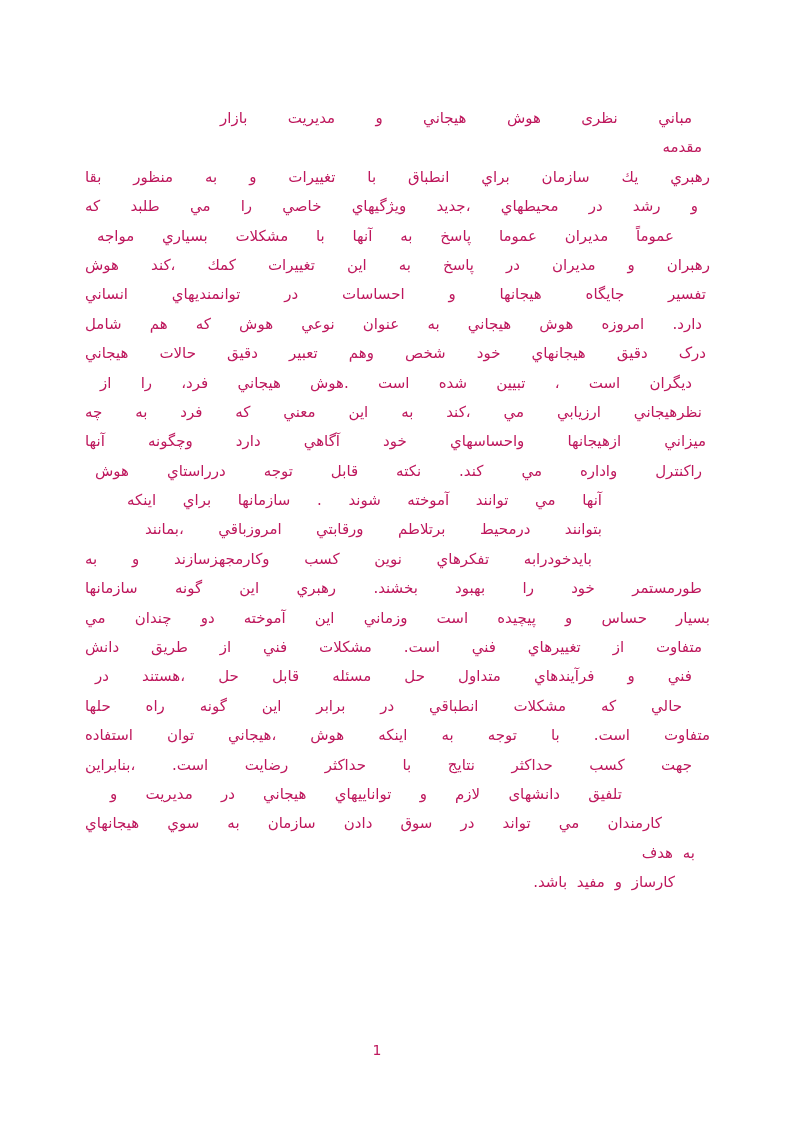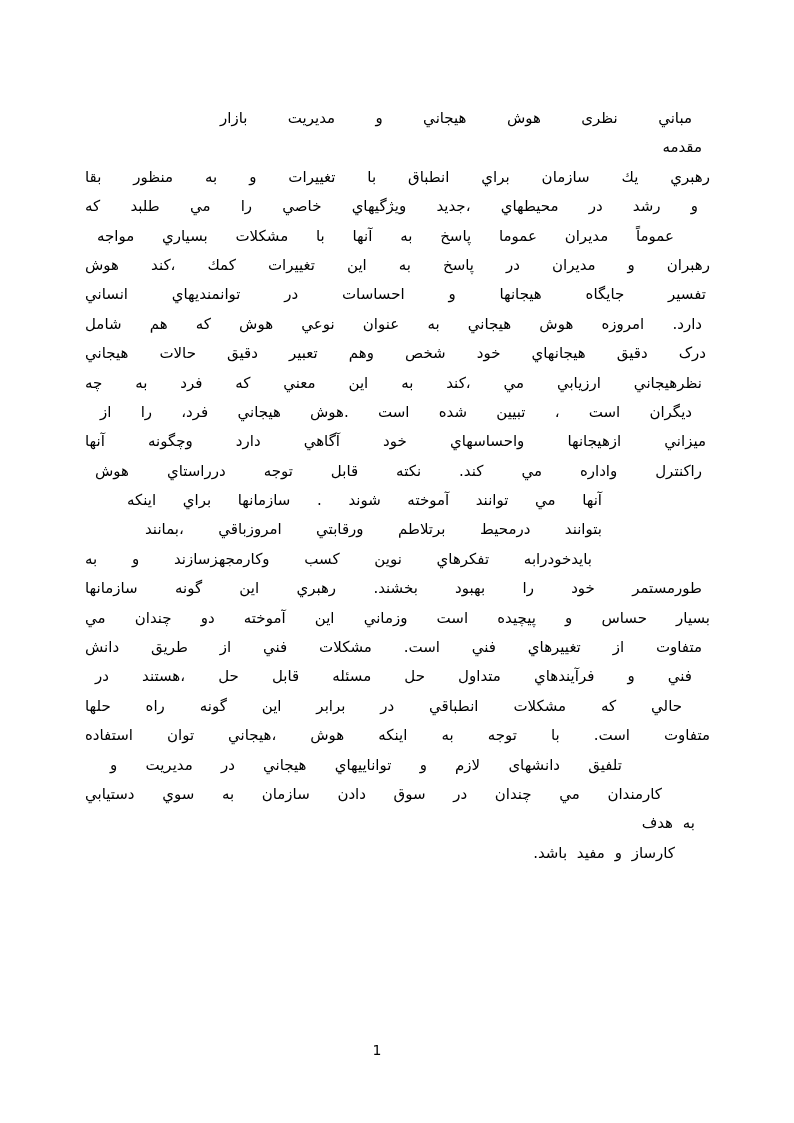--- a/index.html
+++ b/index.html
@@ -5,21 +5,21 @@
   html, body {
     margin: 0;
     padding: 0;
     background: #ffffff;
   }
   .page {
     position: relative;
     width: 794px;
     height: 1123px;
     background: #ffffff;
-    color: #000000;
+    color: #be185d;
     font-family: "DejaVu Sans", sans-serif;
     overflow: hidden;
   }
   .text-block {
     position: absolute;
     top: 104px;
     left: 85px;
     width: 625px;
     direction: rtl;
     unicode-bidi: embed;
@@ -58,32 +58,33 @@
   <div class="text-block">
     <div class="line j" style="padding:0 18px 0 135px">مباني نظری هوش هيجاني و مديريت بازار</div>
     <div class="line" style="padding:0 8px 0 0">مقدمه</div>
     <div class="line j" style="padding:0 0 0 0">رهبري يك سازمان براي انطباق با تغييرات و به منظور بقا</div>
     <div class="line j" style="padding:0 12px 0 0">و رشد در محيطهاي ،جديد ويژگيهاي خاصي را مي طلبد كه</div>
     <div class="line j" style="padding:0 36px 0 12px">عموماً مديران عموما پاسخ به آنها با مشكلات بسياري مواجه</div>
     <div class="line j" style="padding:0 0 0 0">رهبران و مديران در پاسخ به اين تغييرات كمك ،كند هوش</div>
     <div class="line j" style="padding:0 4px 0 0">تفسير جايگاه هيجانها و احساسات در توانمنديهاي انساني</div>
     <div class="line j" style="padding:0 8px 0 0">دارد. امروزه هوش هيجاني به عنوان نوعي هوش كه هم شامل</div>
     <div class="line j" style="padding:0 4px 0 0">درک دقيق هيجانهاي خود شخص وهم تعبير دقيق حالات هيجاني</div>
+    <div class="line j" style="padding:0 18px 0 15px">ديگران است ، تبيين شده است .هوش هيجاني فرد، را از</div>
     <div class="line j" style="padding:0 8px 0 0">نظرهيجاني ارزيابي مي ،كند به اين معني كه فرد به چه</div>
-    <div class="line j" style="padding:0 18px 0 15px">ديگران است ، تبيين شده است .هوش هيجاني فرد، را از</div>
     <div class="line j" style="padding:0 4px 0 0">ميزاني ازهيجانها واحساسهاي خود آگاهي دارد وچگونه آنها</div>
     <div class="line j" style="padding:0 8px 0 10px">راكنترل واداره مي كند. نكته قابل توجه درراستاي هوش</div>
     <div class="line j" style="padding:0 108px 0 42px">آنها مي توانند آموخته شوند . سازمانها براي اينكه</div>
     <div class="line j" style="padding:0 108px 0 60px">بتوانند درمحيط برتلاطم ورقابتي امروزباقي ،بمانند</div>
     <div class="line j" style="padding:0 118px 0 0">بايدخودرابه تفكرهاي نوين كسب وكارمجهزسازند و به</div>
     <div class="line j" style="padding:0 8px 0 0">طورمستمر خود را بهبود بخشند. رهبري اين گونه سازمانها</div>
     <div class="line j" style="padding:0 0 0 0">بسيار حساس و پيچيده است وزماني اين آموخته دو چندان مي</div>
     <div class="line j" style="padding:0 8px 0 0">متفاوت از تغييرهاي فني است. مشكلات فني از طريق دانش</div>
     <div class="line j" style="padding:0 18px 0 10px">فني و فرآيندهاي متداول حل مسئله قابل حل ،هستند در</div>
     <div class="line j" style="padding:0 28px 0 0">حالي كه مشكلات انطباقي در برابر اين گونه راه حلها</div>
     <div class="line j" style="padding:0 0 0 0">متفاوت است. با توجه به اينكه هوش ،هيجاني توان استفاده</div>
+    <div class="line j" style="padding:0 18px 0 0">جهت كسب حداكثر نتايج با حداكثر رضايت است. ،بنابراين</div>
     <div class="line j" style="padding:0 88px 0 25px">تلفيق دانشهای لازم و تواناييهاي هيجاني در مديريت و</div>
-    <div class="line j" style="padding:0 48px 0 0">كارمندان مي چندان در سوق دادن سازمان به سوي دستيابي</div>
+    <div class="line j" style="padding:0 48px 0 0">كارمندان مي تواند در سوق دادن سازمان به سوي هيجانهاي</div>
     <div class="line" style="padding:0 15px 0 0">به هدف</div>
     <div class="line" style="padding:0 35px 0 0">كارساز و مفيد باشد.</div>
   </div>
   <div class="page-num">1</div>
 </div>
 
 </body></html>

